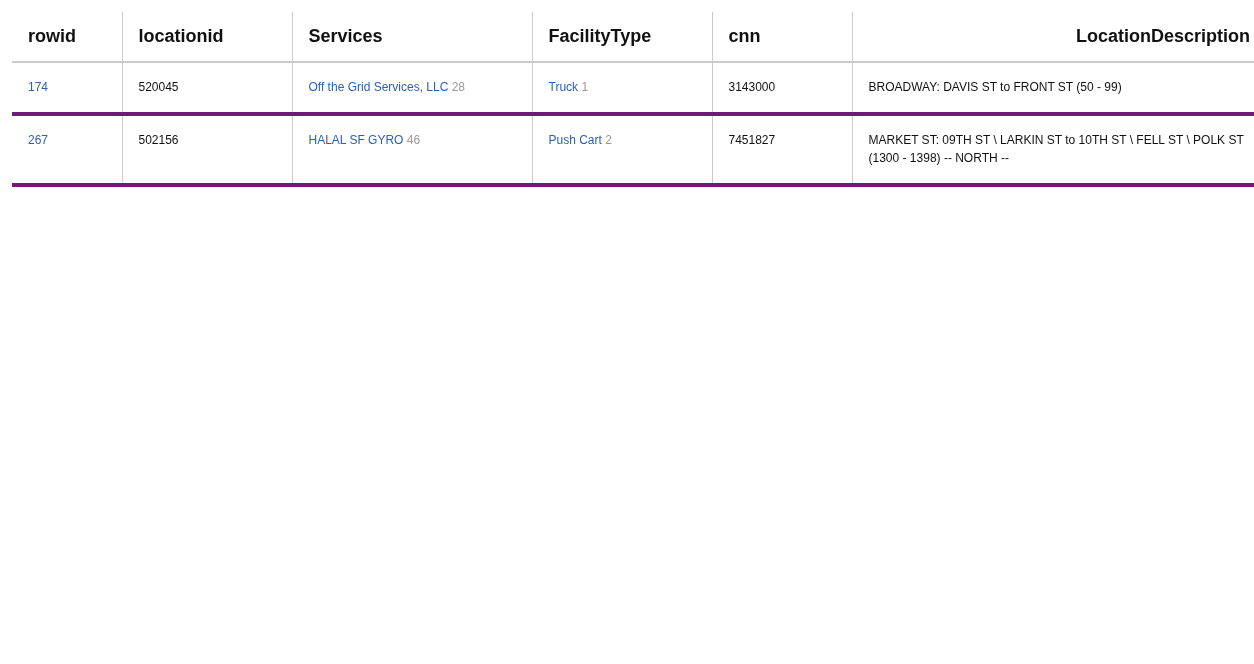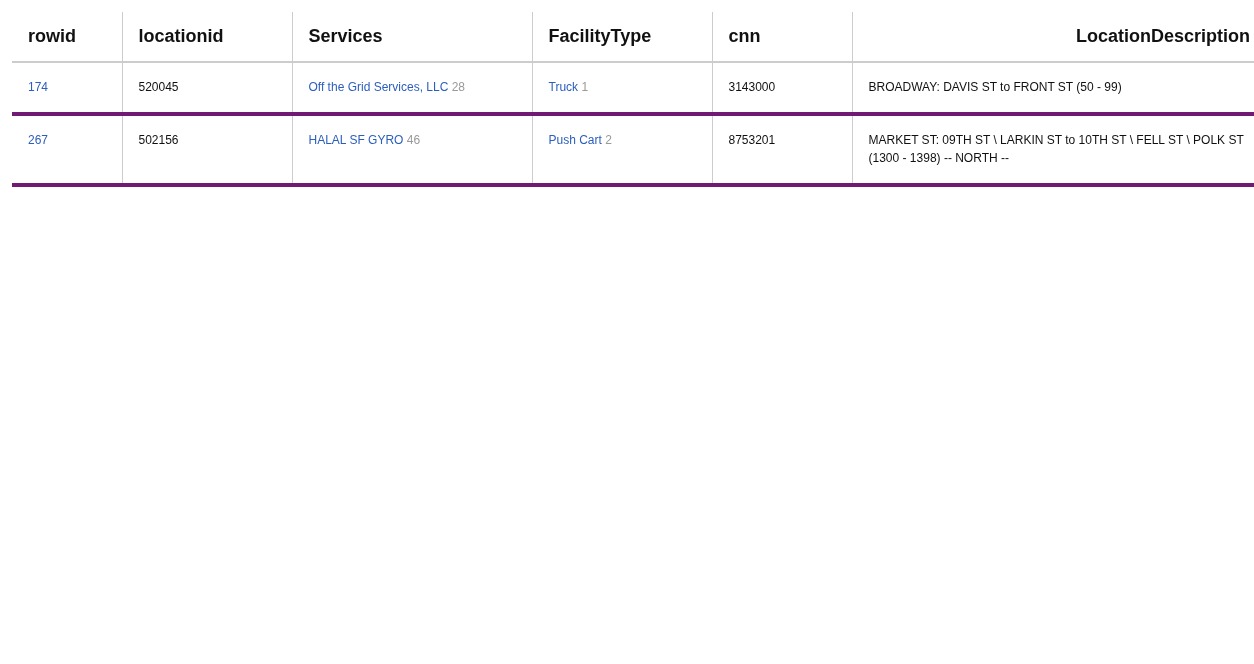--- a/index.html
+++ b/index.html
@@ -110,18 +110,18 @@
           <td><span class="link-blue">Off the Grid Services, LLC <span class="count-gray">28</span></span></td>
           <td><span class="link-blue">Truck <span class="count-gray">1</span></span></td>
           <td>3143000</td>
           <td>BROADWAY: DAVIS ST to FRONT ST (50 - 99)</td>
         </tr>
         <tr>
           <td><span class="rowid-cell">267</span></td>
           <td>502156</td>
           <td><span class="link-blue">HALAL SF GYRO <span class="count-gray">46</span></span></td>
           <td><span class="link-blue">Push Cart <span class="count-gray">2</span></span></td>
-          <td>8753201</td>
+          <td>7451827</td>
           <td>MARKET ST: 09TH ST \ LARKIN ST to 10TH ST \ FELL ST \ POLK ST (1300 - 1398) -- NORTH --</td>
         </tr>
       </tbody>
   </table>
 </div>
 
 </body></html>

